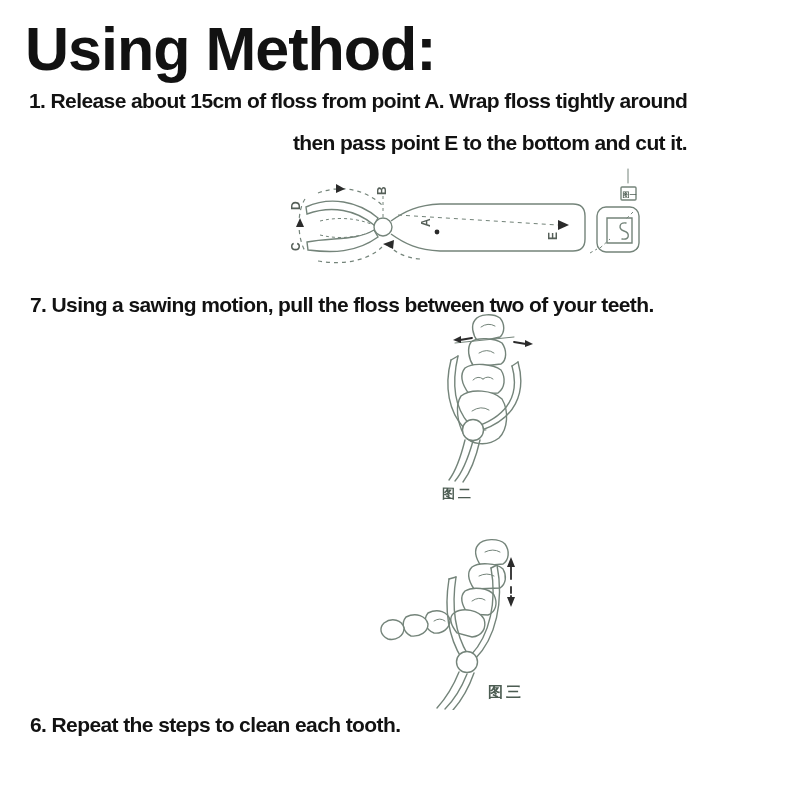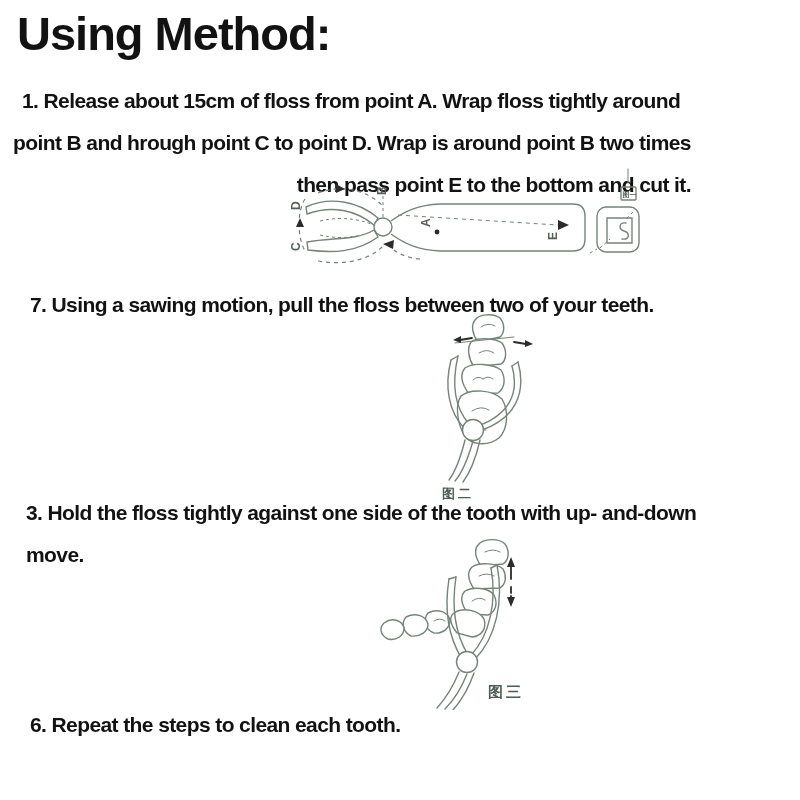--- a/index.html
+++ b/index.html
@@ -2,22 +2,22 @@
 <html style="--ink: #121212; --line-art: #74847a; --arrow: #2b2b2b; --point-label: #555f58; --fig-tag: #4c5c52; --background: #ffffff;"><head>
 <meta charset="utf-8">
 <style>
   html,body{margin:0;padding:0;background:#fff;}
   .page{
     position:relative;width:800px;height:800px;overflow:hidden;
     background:var(--background,#ffffff);
     font-family:"Liberation Sans",sans-serif;
   }
   .title{
-    position:absolute;left:13px;top:2px;margin:4px;
-    font-size:47px;font-weight:800;letter-spacing:-1px;
+    position:absolute;left:13px;top:2px;margin:12px;
+    font-size:61px;font-weight:800;letter-spacing:-1px;
     color:var(--ink,#121212);
   }
   .step{position:absolute;}
   .ln{
     margin:0;font-weight:700;font-size:21px;line-height:42px;
     letter-spacing:-0.6px;white-space:nowrap;color:var(--ink,#121212);
   }
   .i9{padding-left:9px;}
   .i6{padding-left:6px;text-align:right;}
   .fig{position:absolute;color:var(--line-art,#6e8073);}
@@ -39,23 +39,22 @@
   }
   .figtag.small{font-size:7px;letter-spacing:0;}
 </style>
 </head>
 <body>
 
 <div class="page">
 
   <h1 class="title">Using Method:</h1>
 
-  <div class="step" style="left:13px;top:80px;">
+  <div class="step" style="left:20px;top:80px;">
     <p class="ln i9">1. Release about 15cm of floss from point A. Wrap floss tightly around</p>
-    <p class="ln">point B and hrough point C to point D. Wrap is around point B two times</p>
     <p class="ln i6">then pass point E to the bottom and cut it.</p>
   </div>
 
   <svg class="fig" style="left:290px;top:163px;" width="360" height="107" viewBox="0 0 360 107">
 
     <g>
       <path class="dash" d="M28,30 C52,21 76,27 92,42"></path>
       <path class="dash" d="M15,36 C7,48 7,74 15,88"></path>
       <path class="dash" d="M28,98 C56,103 80,96 92,84"></path>
       <path class="dash3" d="M30,58 C55,52 75,58 86,63"></path>
@@ -137,24 +136,20 @@
       <path class="outline" d="M103,50 L97,54"></path>
       <circle class="tube" cx="58" cy="118" r="10.5"></circle>
       <path class="outline" d="M50,128 C45,148 40,160 34,168"></path>
       <path class="outline" d="M65,128 C60,150 54,162 48,170"></path>
       <path class="outline" d="M58,129 C52,150 46,162 40,169"></path>
     </g>
 
     <text class="figtag" x="27" y="186">图二</text>
   </svg>
 
-  <div class="step" style="left:26px;top:492px;">
-    <p class="ln">3. Hold the floss tightly against one side of the tooth with up- and-down</p>
-    <p class="ln">move.</p>
-  </div>
 
   <svg class="fig" style="left:375px;top:535px;" width="205" height="175" viewBox="0 0 205 175">
 
     <g>
       <path class="tube" d="M103,10 C108,3 124,3 130,9 C135,16 134,25 128,29 L106,31 C100,22 99,15 103,10 Z"></path>
       <path class="thin" d="M110,17 q8,-4 15,0"></path>
       <path class="tube" d="M97,32 C104,27 122,28 128,34 C132,41 131,49 125,53 L99,54 C93,45 92,37 97,32 Z"></path>
       <path class="thin" d="M104,41 q8,-4 15,0"></path>
       <path class="tube" d="M90,56 C98,51 114,53 119,60 C123,68 121,77 113,80 L93,79 C86,69 85,61 90,56 Z"></path>
       <path class="thin" d="M97,66 q7,-5 13,-1"></path>

